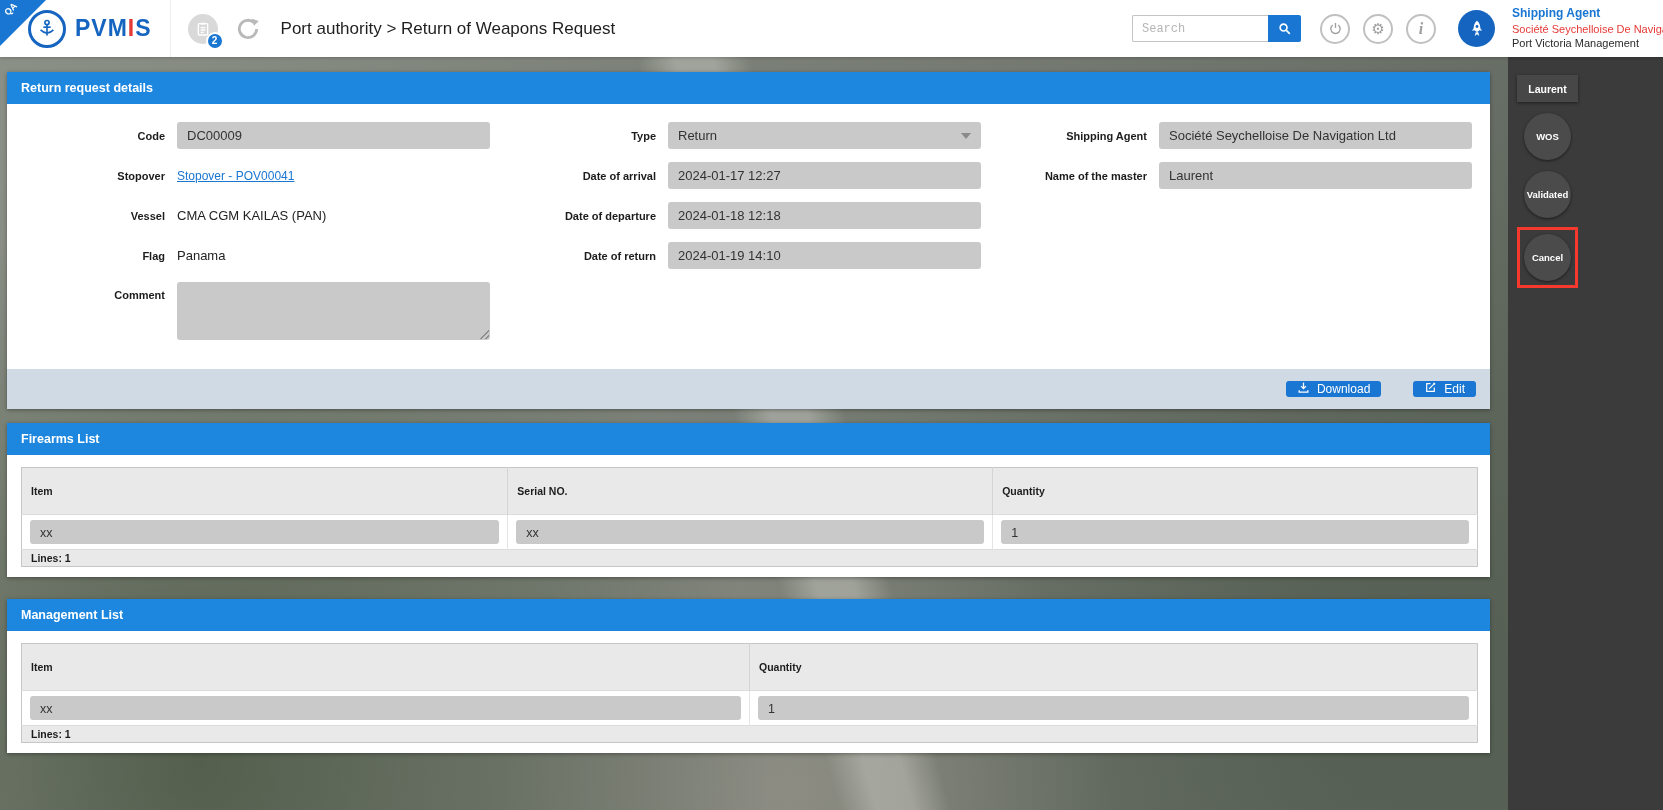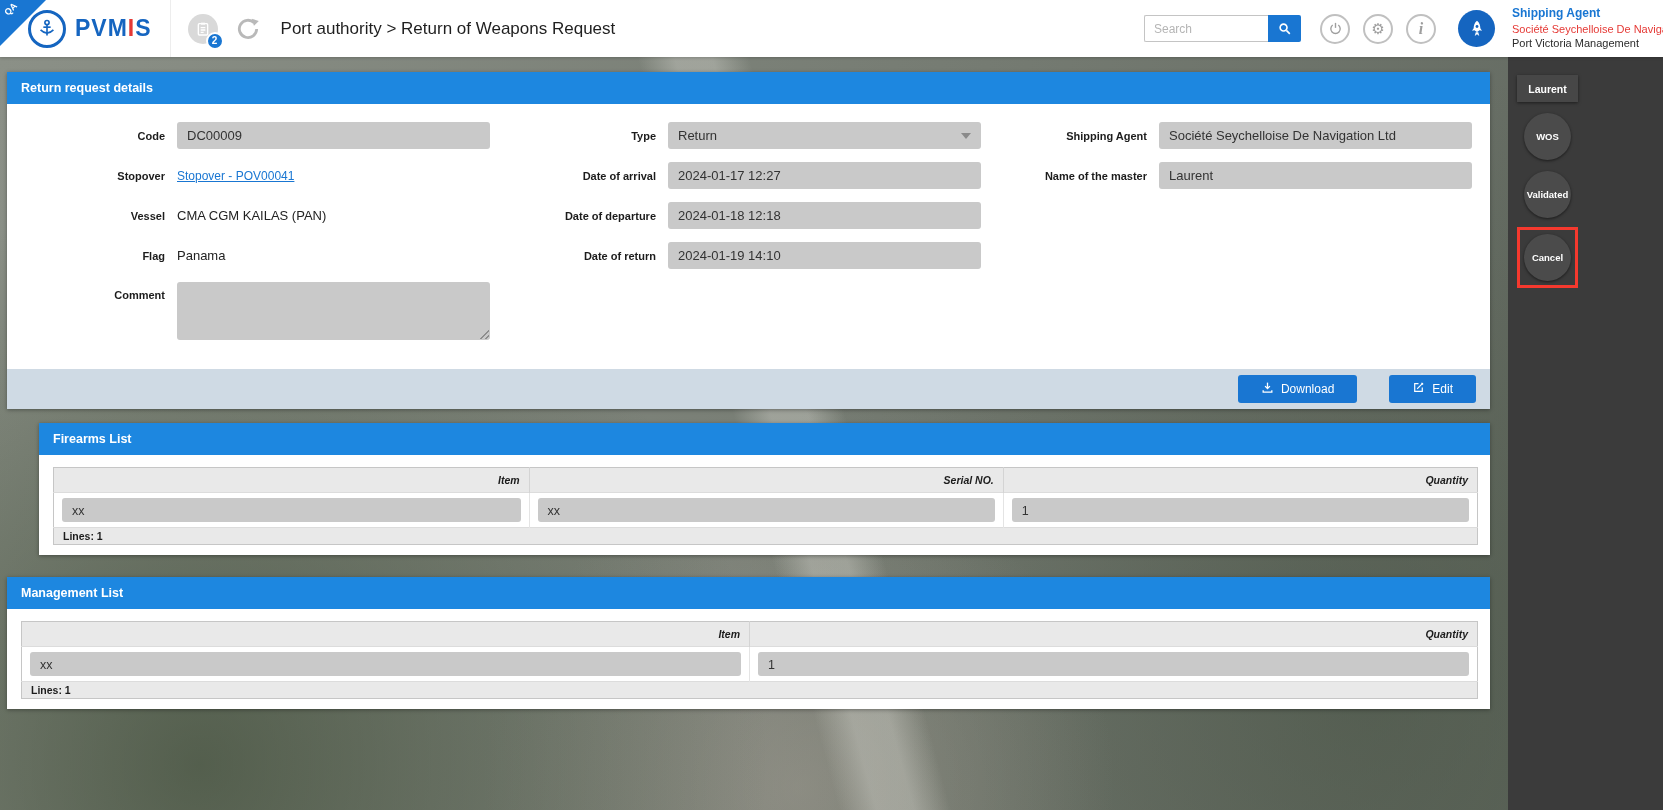--- a/index.html
+++ b/index.html
@@ -15,21 +15,21 @@
 .logo-circle { width:38px; height:38px; border-radius:50%; border:3px solid #1565C0; display:flex; align-items:center; justify-content:center; }
 .brand-text { font-size:23px; font-weight:bold; letter-spacing:1px; }
 .b-blue { color:#1565C0; } .b-red { color:#e53935; }
 .hdr-icons { display:flex; align-items:center; gap:15px; margin-left:17px; }
 .hicon { position:relative; width:30px; height:30px; border-radius:50%; background:#d9d9d9; display:flex; align-items:center; justify-content:center; cursor:pointer; }
 .hicon.naked { background:transparent; }
 .badge { position:absolute; right:-6px; bottom:-6px; width:18px; height:18px; border-radius:50%; background:#1976D2; color:#fff; font-size:10px; font-weight:bold; display:flex; align-items:center; justify-content:center; border:2px solid #fff; }
 .breadcrumb { margin-left:18px; font-size:17px; color:#1f1f1f; white-space:nowrap; }
 .tb-right { margin-left:auto; display:flex; align-items:center; gap:13px; }
 .searchbox { display:flex; margin-right:6px; }
-.searchbox input { width:124px; height:27px; border:1px solid #c4c4c4; border-right:none; border-radius:2px 0 0 2px; padding:0 9px; font-size:12px; color:#333; outline:none; font-family:Liberation Sans, sans-serif; }
+.searchbox input { width:136px; height:27px; border:1px solid #c4c4c4; border-right:none; border-radius:2px 0 0 2px; padding:0 9px; font-size:12px; color:#333; outline:none; font-family:Liberation Mono, monospace; }
 .searchbox input::placeholder { color:#b5b5b5; }
 .searchbox button { width:33px; height:27px; background:#1976D2; border:none; border-radius:0 2px 2px 0; display:flex; align-items:center; justify-content:center; cursor:pointer; }
 .ring-icon { width:30px; height:30px; border-radius:50%; border:2px solid #c0c0c0; color:#9e9e9e; display:flex; align-items:center; justify-content:center; font-size:15px; background:#fff; cursor:pointer; }
 .ring-icon.info { font-family:"Liberation Serif", serif; font-size:16px; font-weight:bold; font-style:italic; }
 .avatar { width:37px; height:37px; border-radius:50%; background:#1565C0; display:flex; align-items:center; justify-content:center; margin-left:9px; flex:0 0 37px; }
 .user-info { flex:0 0 155px; width:155px; line-height:1.3; overflow:hidden; white-space:nowrap; padding-left:4px; }
 .u-role { color:#1976D2; font-weight:bold; font-size:12px; }
 .u-company { color:#e53935; font-size:11px; }
 .u-org { color:#2b2b2b; font-size:11px; }
 
@@ -38,21 +38,21 @@
   background:
     linear-gradient(75deg, transparent 45%, rgba(215,215,208,.4) 47% 49%, transparent 51%),
     radial-gradient(circle at 12% 94%, rgba(58,72,50,.65), transparent 35%),
     radial-gradient(circle at 48% 97%, rgba(160,155,145,.55), transparent 28%),
     radial-gradient(circle at 82% 85%, rgba(66,78,62,.5), transparent 42%),
     linear-gradient(100deg, #8b9087, #757b72 55%, #60675e); }
 .content { flex:1; padding:15px 18px 0 7px; overflow:hidden; }
 
 
 .panel { background:#fff; box-shadow:0 1px 4px rgba(0,0,0,.35); margin-bottom:14px; }
-.panel.gap { margin-bottom:22px;margin-left:32px; }
+.panel.gap { margin-bottom:22px; }
 .panel-header { height:32px; background:#1d87e0; color:#fff; font-size:12.5px; font-weight:bold; display:flex; align-items:center; padding:0 14px; }
 
 
 .form-grid { display:flex; padding:18px 10px 16px 0; }
 .fcol { flex:1; }
 .frow { display:flex; align-items:center; margin-bottom:13px; min-height:27px; }
 .frow.top { align-items:flex-start; }
 .frow label { flex:0 0 170px; width:170px; text-align:right; padding-right:12px; font-size:11px; font-weight:bold; color:#1c1c1c; }
 .frow.top label { padding-top:7px; }
 .field { width:313px; height:27px; background:#c9c9c9; border:none; border-radius:3px; padding:0 10px; font-size:13px; color:#333; font-family:inherit; }
@@ -63,26 +63,26 @@
 .link { font-size:12px; color:#1976D2; text-decoration:underline; cursor:pointer; }
 .ftext { font-size:13px; color:#222; }
 .area-wrap { position:relative; width:313px; }
 textarea.area { width:313px; height:58px; background:#c9c9c9; border:none; border-radius:3px; padding:6px 10px; font-size:13px; font-family:inherit; resize:none; display:block; color:#333; }
 .resize-grip { position:absolute; right:1px; bottom:1px; width:11px; height:11px;
   background:repeating-linear-gradient(135deg, transparent 0 2px, #8d8d8d 2px 3.5px);
   clip-path:polygon(100% 0, 100% 100%, 0 100%); }
 
 
 .action-bar { height:40px; background:#cfdae4; display:flex; align-items:center; justify-content:flex-end; gap:32px; padding-right:14px; }
-.btn { display:flex; align-items:center; gap:7px; background:#1976D2; color:#fff; border:none; border-radius:3px; height:28px; padding:0 23px; font-size:12px; font-family:inherit; cursor:pointer; }
+.btn { display:flex; align-items:center; gap:7px; background:#1976D2; color:#fff; border:none; border-radius:3px; height:16px; padding:0 11px; font-size:12px; font-family:inherit; cursor:pointer; }
 
 
 .listpad { padding:12px 12px 10px 14px; }
 table.grid { width:100%; border-collapse:collapse; border:1px solid #c6c6c6; }
-.grid th { background:#e9e9e9; font-size:10.5px; text-align:right; padding:6px 9px; border-left:1px solid #d4d4d4; color:#1c1c1c;font-style:italic; }
+.grid th { background:#e9e9e9; font-size:10.5px; text-align:left; padding:17px 9px; border-left:1px solid #d4d4d4; color:#1c1c1c; }
 .grid th:first-child { border-left:none; }
 .grid tbody tr { border-top:1px solid #dcdcdc; border-bottom:1px solid #dcdcdc; }
 .grid td { padding:5px 8px; border-left:1px solid #e4e4e4; }
 .grid td:first-child { border-left:none; }
 .cellfield { height:24px; background:#c9c9c9; border-radius:3px; line-height:27px; padding:0 10px; font-size:12.5px; color:#333; }
 .grid tfoot td { background:#e9e9e9; font-size:10.5px; font-weight:bold; padding:2px 9px; border-left:none; color:#1c1c1c; }
 
 
 .history-rail { flex:0 0 155px; background:#3b3b3b; padding:18px 0 0 9px; display:flex; flex-direction:column; align-items:flex-start; }
 .hist-tab { width:61px; height:27px; background:#474747; color:#fff; font-size:10.5px; font-weight:bold; display:flex; align-items:center; justify-content:center; box-shadow:0 1px 3px rgba(0,0,0,.5); cursor:pointer; }

